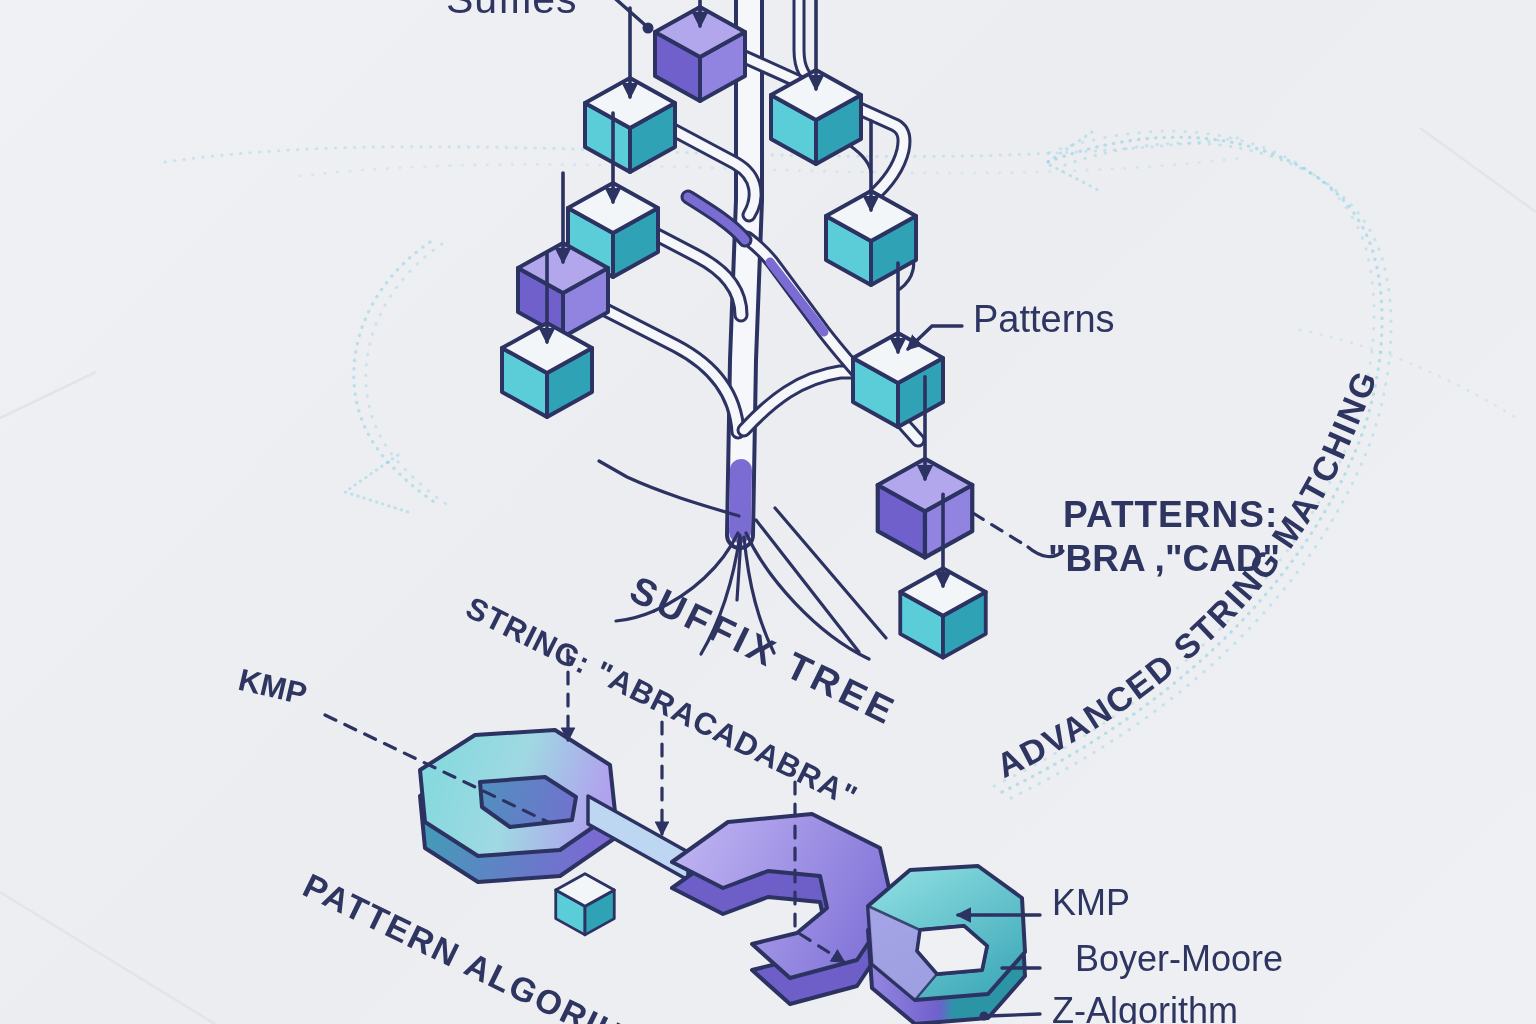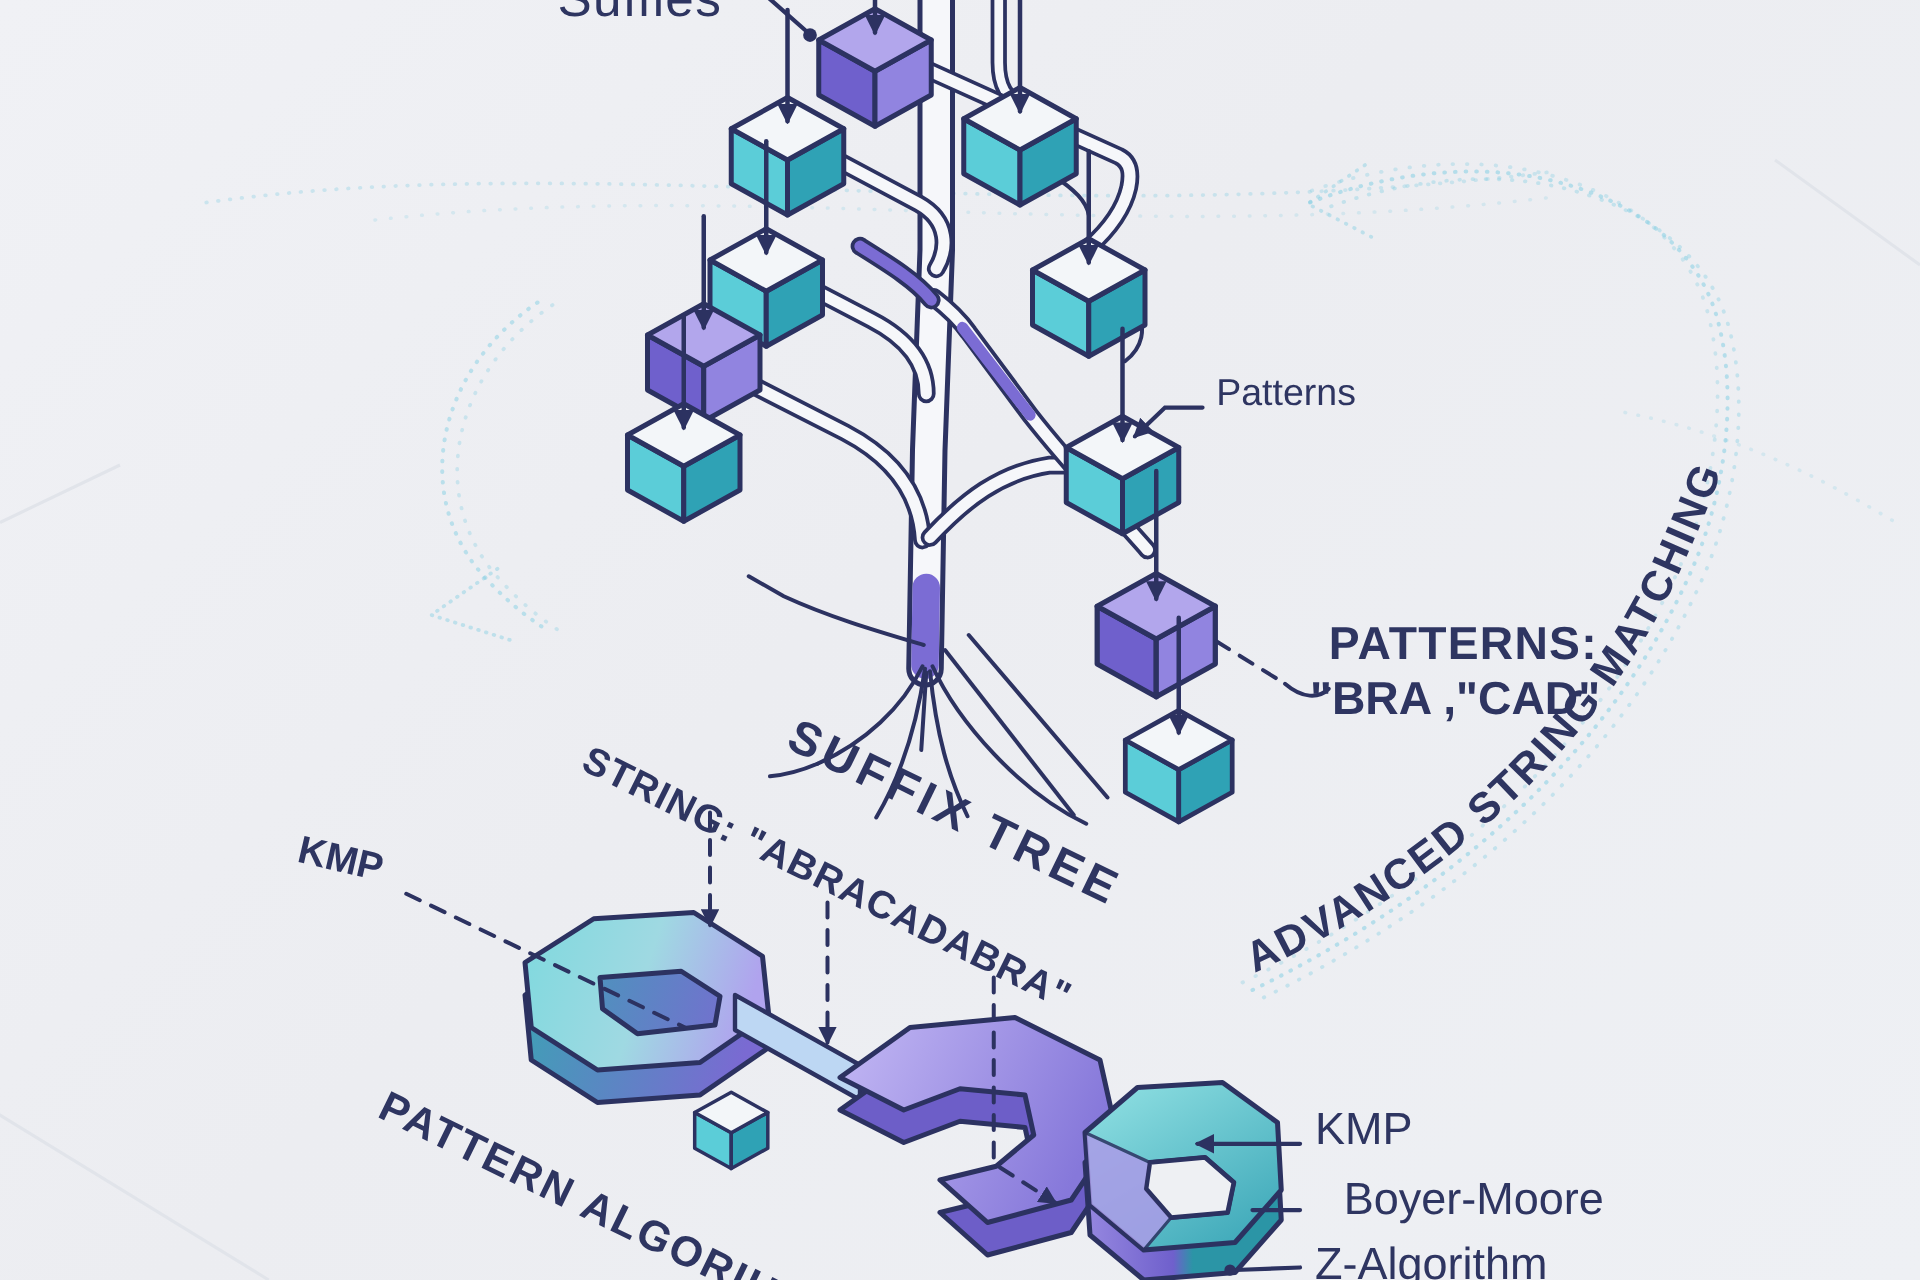--- a/index.html
+++ b/index.html
@@ -3,21 +3,21 @@
 <meta charset="utf-8">
 <style>
   html,body{margin:0;padding:0;}
   body{width:1536px;height:1024px;overflow:hidden;position:relative;
        background:linear-gradient(135deg,#f0f1f5 0%,#ecedf1 45%,#eef0f4 100%);
        font-family:"Liberation Sans",sans-serif;}
   #stage{position:absolute;inset:0;width:1536px;height:1024px;}
   svg{position:absolute;left:0;top:0;}
   .lbl{position:absolute;color:#2e3561;white-space:nowrap;transform-origin:0 0;}
   .lbl-suffixes{left:446px;top:-24px;font-size:41px;font-weight:500;letter-spacing:1px;}
-  .lbl-patterns{left:973px;top:298px;font-size:30px;font-weight:500;}
+  .lbl-patterns{left:973px;top:298px;font-size:38px;font-weight:500;}
   .lbl-patterns-title{left:1063px;top:494px;font-size:37px;font-weight:600;letter-spacing:1px;text-align:center;}
   .lbl-patterns-value{left:1048px;top:538px;font-size:37px;font-weight:600;}
   .lbl-suffix-tree{left:642px;top:568px;font-size:38px;font-weight:600;letter-spacing:4px;transform:rotate(26deg);}
   .lbl-string{left:476px;top:590px;font-size:31px;font-weight:600;letter-spacing:1px;transform:rotate(26.5deg);}
   .lbl-kmp-left{left:243px;top:662px;font-size:31px;font-weight:600;transform:rotate(13deg);}
   .lbl-pattern-algorithms{left:314px;top:866px;font-size:34px;font-weight:600;letter-spacing:2px;transform:rotate(26deg);}
   .lbl-legend{left:1052px;font-size:36px;font-weight:500;}
   .lbl-legend-0{top:882px;}
   .lbl-legend-1{top:938px;margin-left:23px;}
   .lbl-legend-2{top:990px;}

